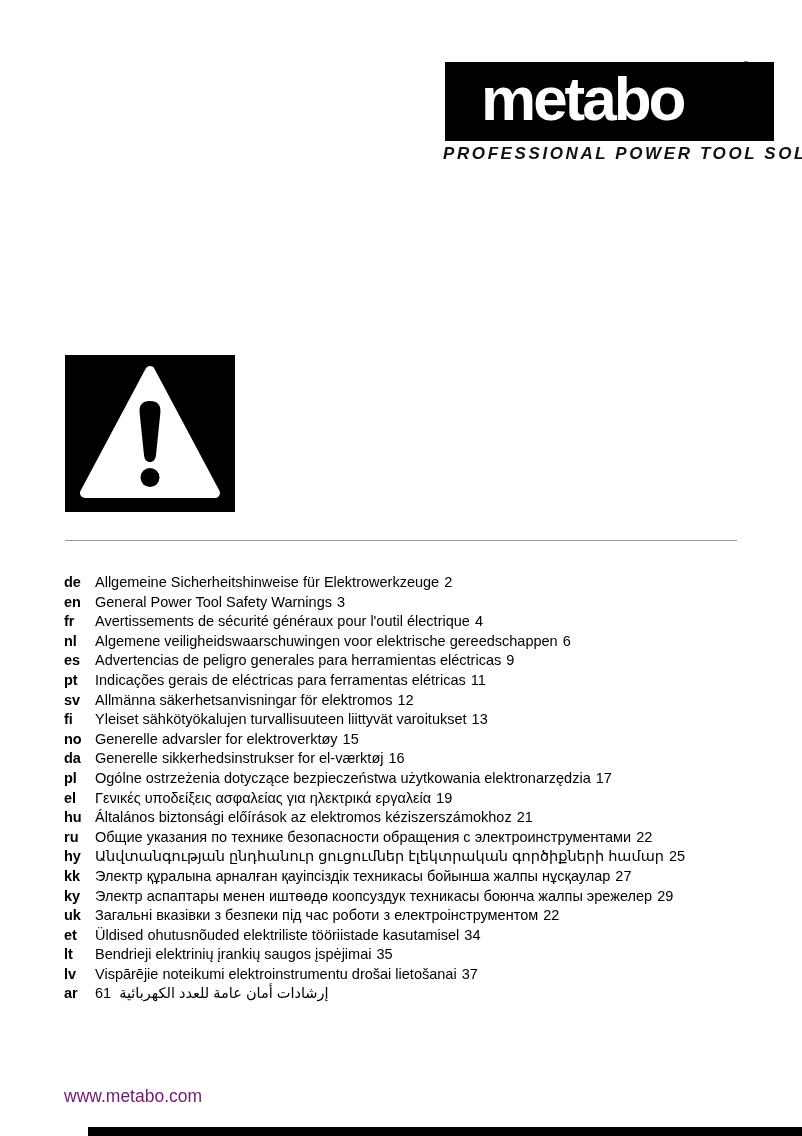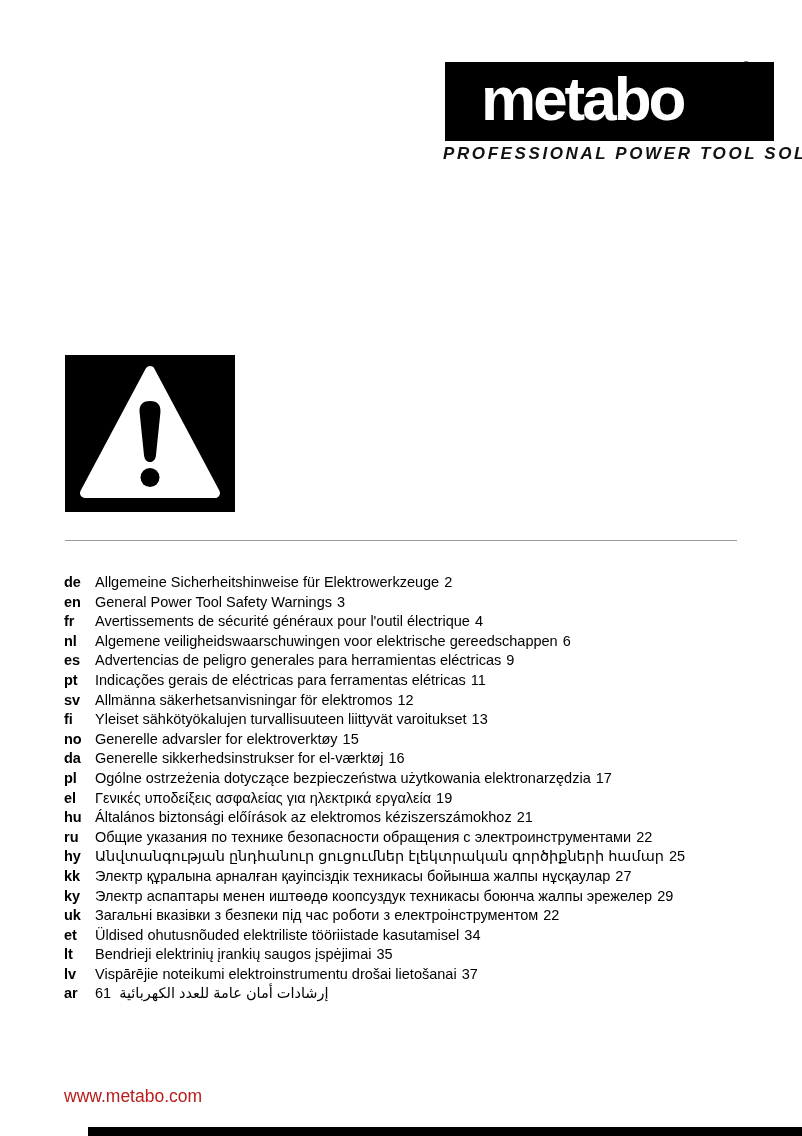--- a/index.html
+++ b/index.html
@@ -101,21 +101,21 @@
   .lang-title { }
   .lang-page { margin-left: 5px; }
   .lang-row.rtl .lang-page { margin-left: 0; margin-right: 8px; }
 
   
   .website {
     position: absolute;
     left: 64px;
     top: 1086px;
     font-size: 17.5px;
-    color: #b91c1c;
+    color: #701a75;
   }
   .bottom-bar {
     position: absolute;
     left: 88px;
     right: 0;
     bottom: 0;
     height: 9px;
     background: #000000;
   }
 </style>

